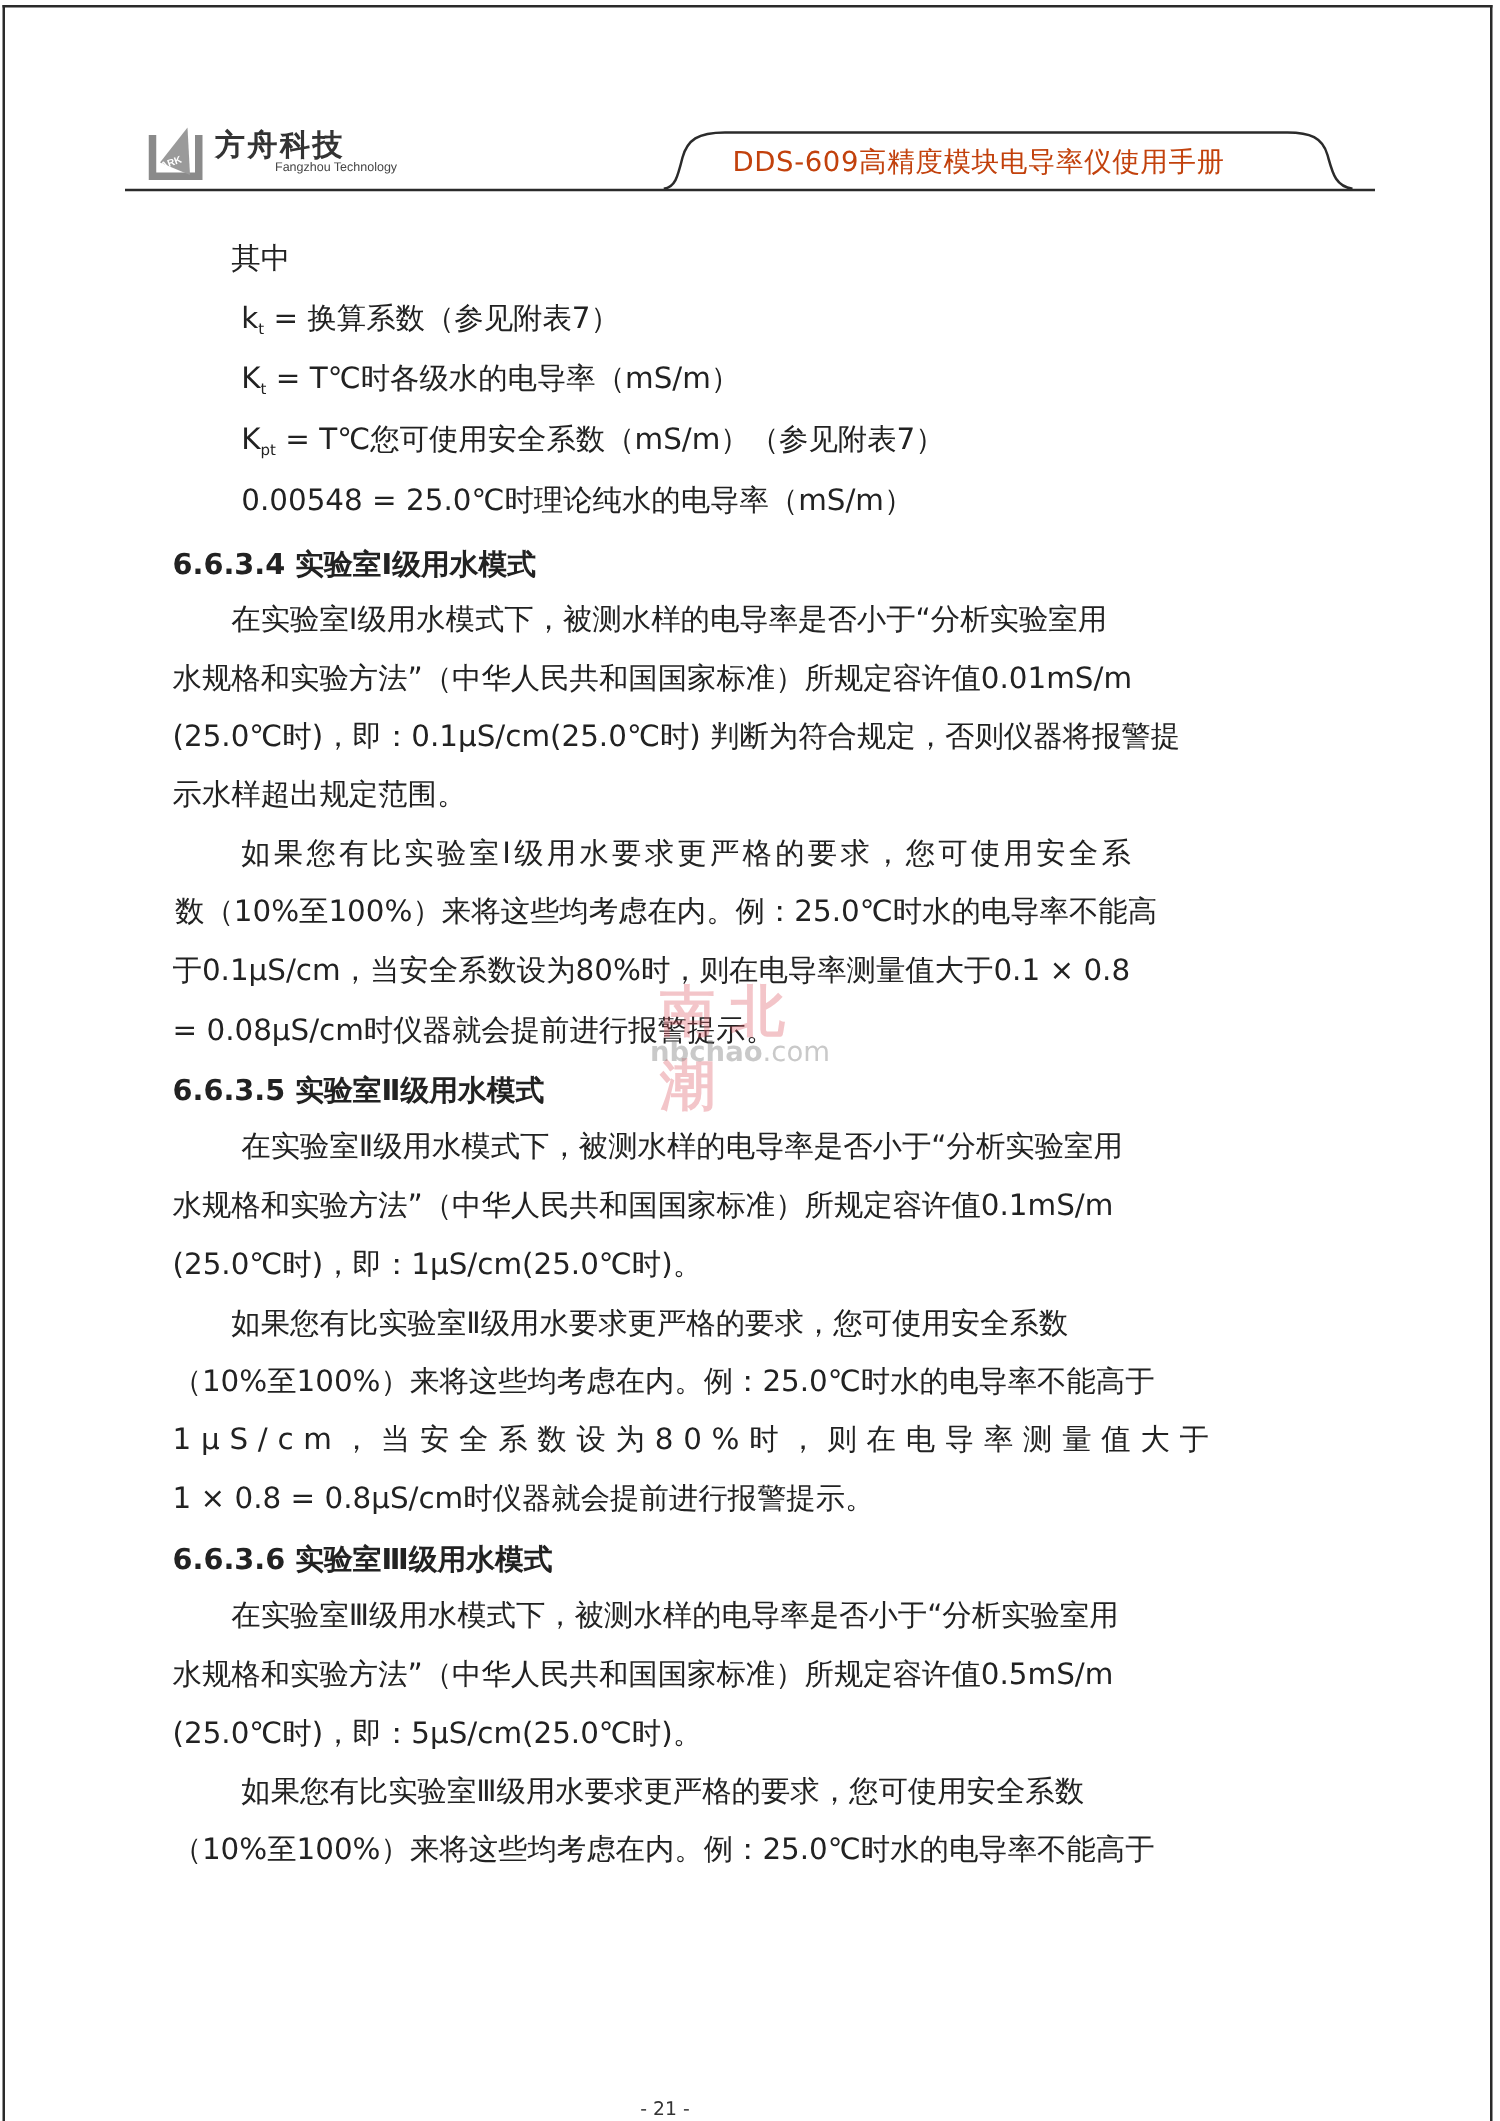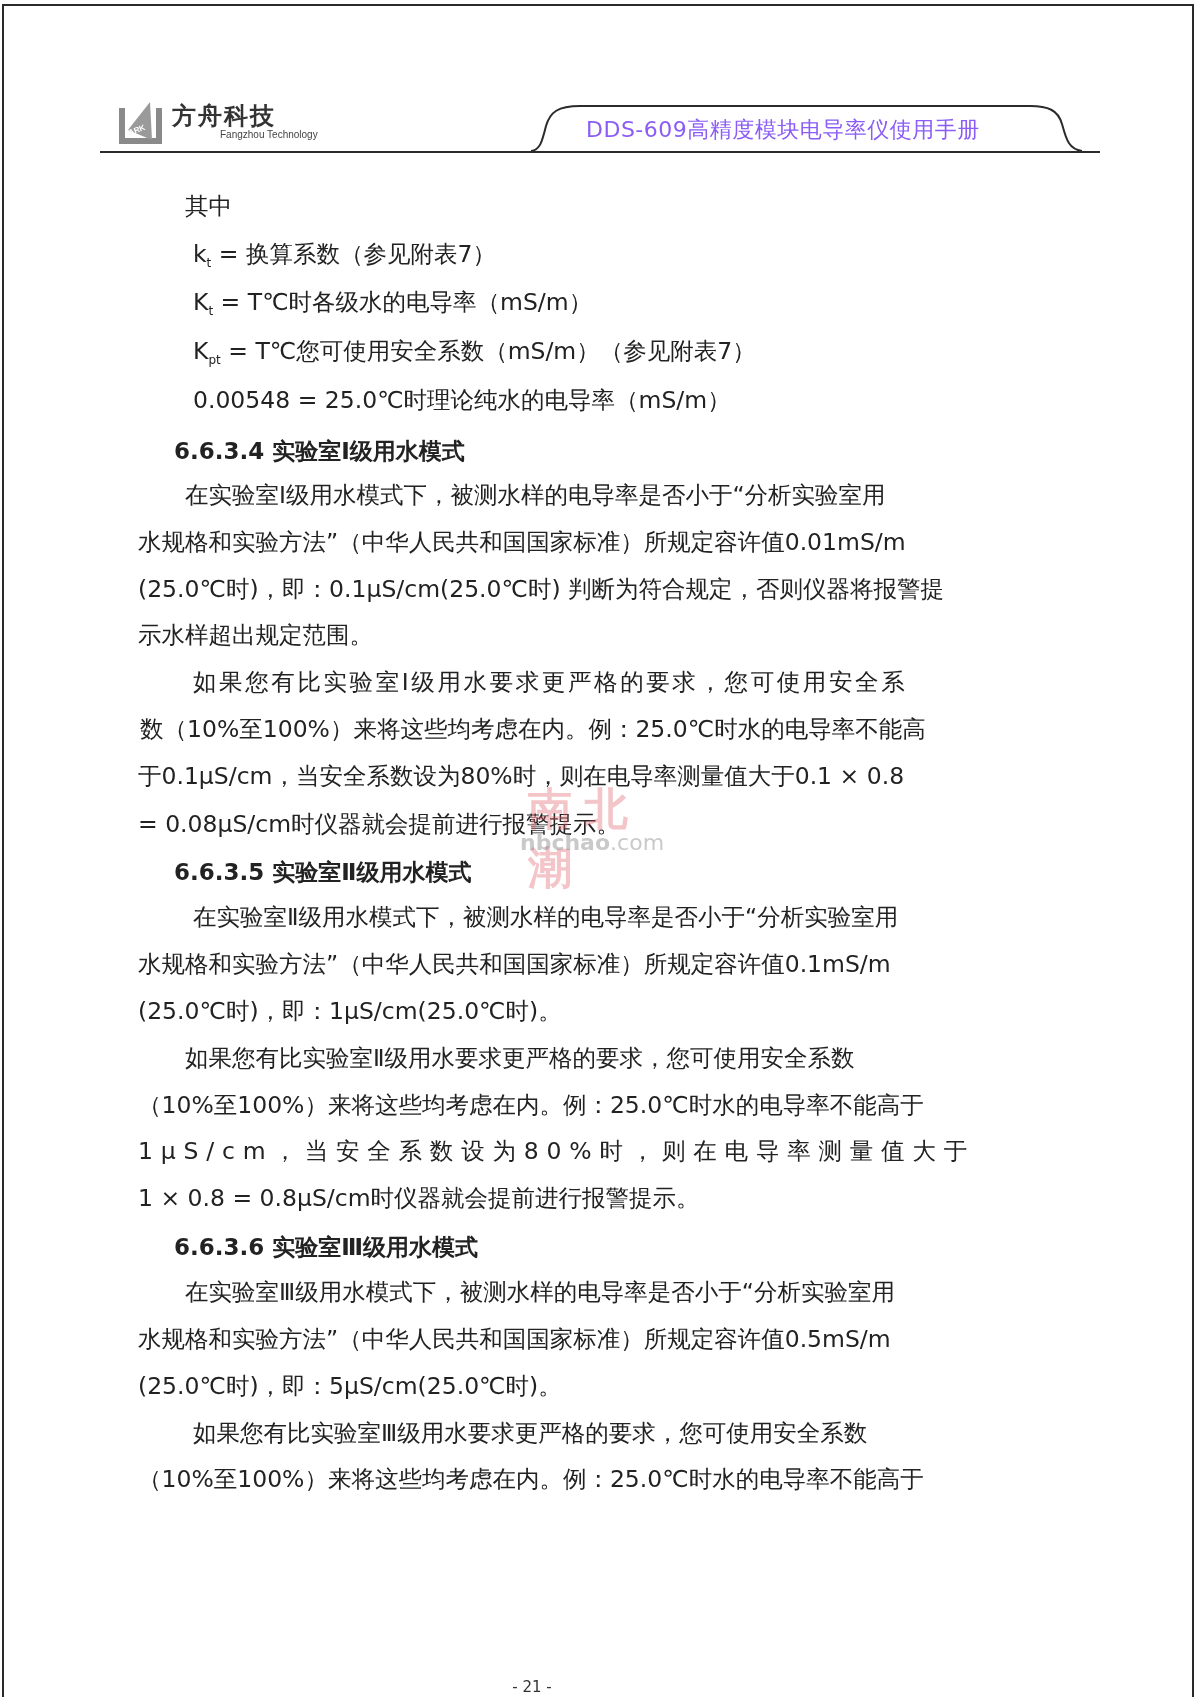--- a/index.html
+++ b/index.html
@@ -6,23 +6,23 @@
   body { width:1200px; height:1697px; position:relative; overflow:hidden;
          font-family:"DejaVu Sans","Liberation Sans",sans-serif; color:#222; }
   .page-frame { position:absolute; left:2px; top:4px; width:1192px; height:1700px;
                 border-left:2px solid #2a2a2a; border-top:2px solid #2a2a2a; border-right:2px solid #2a2a2a; box-sizing:border-box; }
   .header-rule { position:absolute; left:100px; top:151px; width:1000px; height:2px; background:#2b2b2b; }
   .logo { position:absolute; left:116px; top:100px; width:50px; height:46px; }
   .brand-cn { position:absolute; left:172px; top:100px; font-size:24px; font-weight:bold; color:#333; letter-spacing:2px; }
   .brand-en { position:absolute; left:173px; top:129px; font-size:10px; color:#444; font-family:"Liberation Sans",sans-serif;margin-left:47px; }
   .title-tab { position:absolute; left:530px; top:104px; width:570px; height:48px; }
   .title-tab svg { position:absolute; left:0; top:0; }
-  .title-text { position:absolute; left:586px; top:115px; font-size:22px; color:#8b5cf6; letter-spacing:0.5px; }
+  .title-text { position:absolute; left:586px; top:115px; font-size:22px; color:#c2410c; letter-spacing:0.5px; }
   .line { position:absolute; font-size:23.5px; white-space:nowrap; color:#222; line-height:30px; }
-  .heading { position:absolute; font-size:23px; font-weight:bold; white-space:nowrap; color:#222;margin-left:36px; }
+  .heading { position:absolute; font-size:23px; font-weight:bold; white-space:nowrap; color:#222; }
   sub { font-size:12px; vertical-align:-5px; }
   .spaced { letter-spacing:7.8px; }
   .watermark { position:absolute; left:520px; top:780px; width:160px; height:100px; pointer-events:none; }
   .wm-cn { position:absolute; left:8px; top:0px; font-size:44px; color:rgba(220,90,100,0.35); font-weight:bold; letter-spacing:12px; }
   .wm-en { position:absolute; left:0px; top:50px; font-size:22px; color:rgba(120,120,120,0.4); font-weight:bold; }
   .wm-en span { font-weight:normal; }
   .page-num { position:absolute; left:0; width:1064px; text-align:center; top:1678px; font-size:15px; color:#333; }
 </style>
 </head>
 <body>

